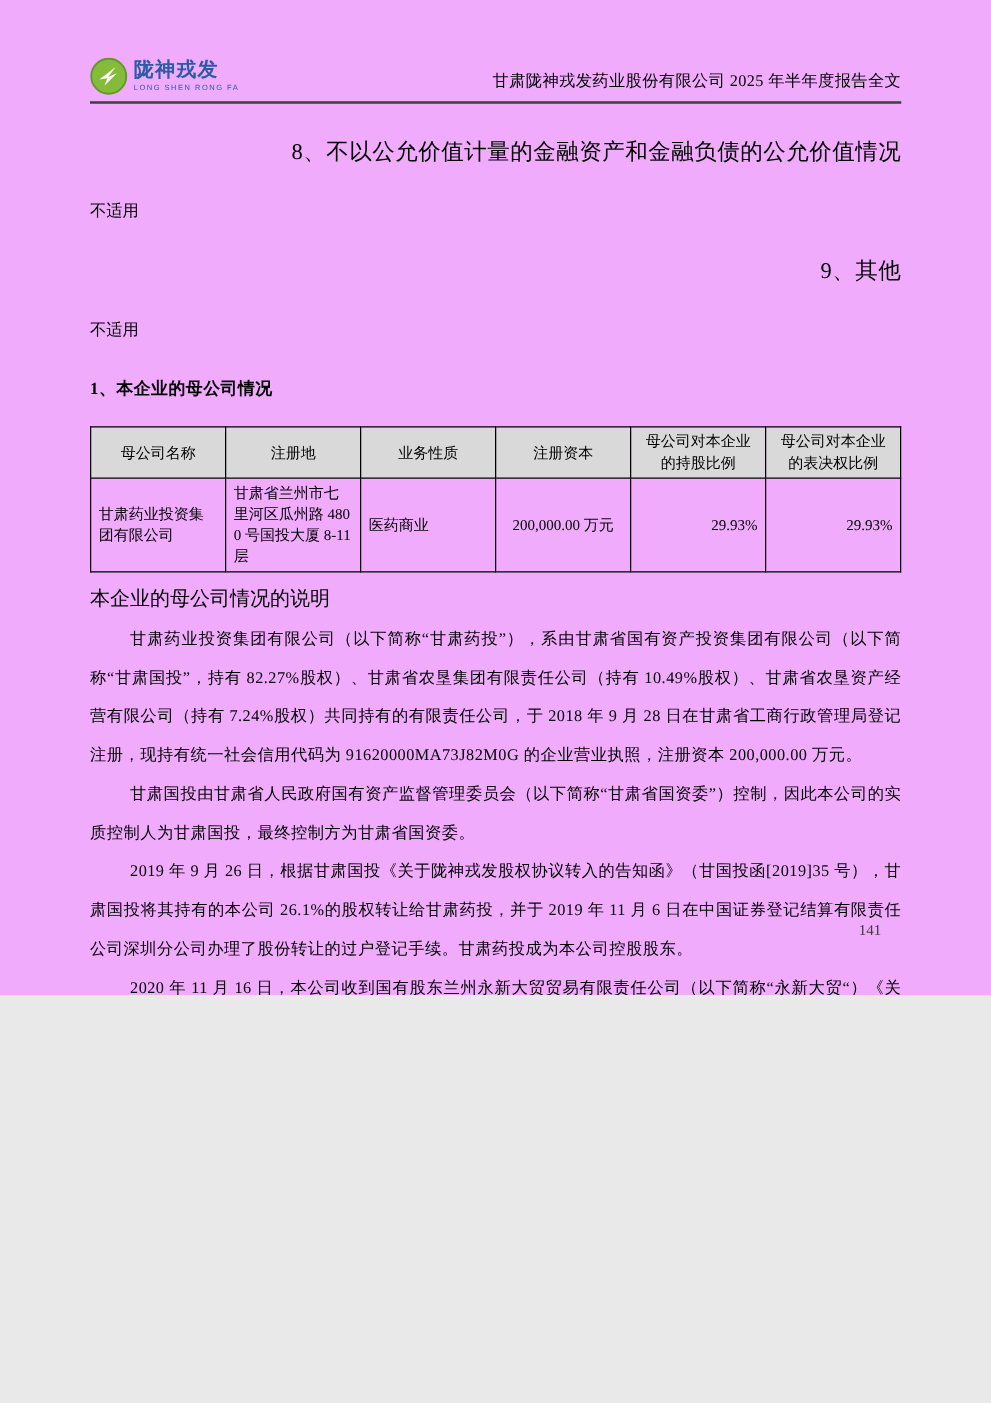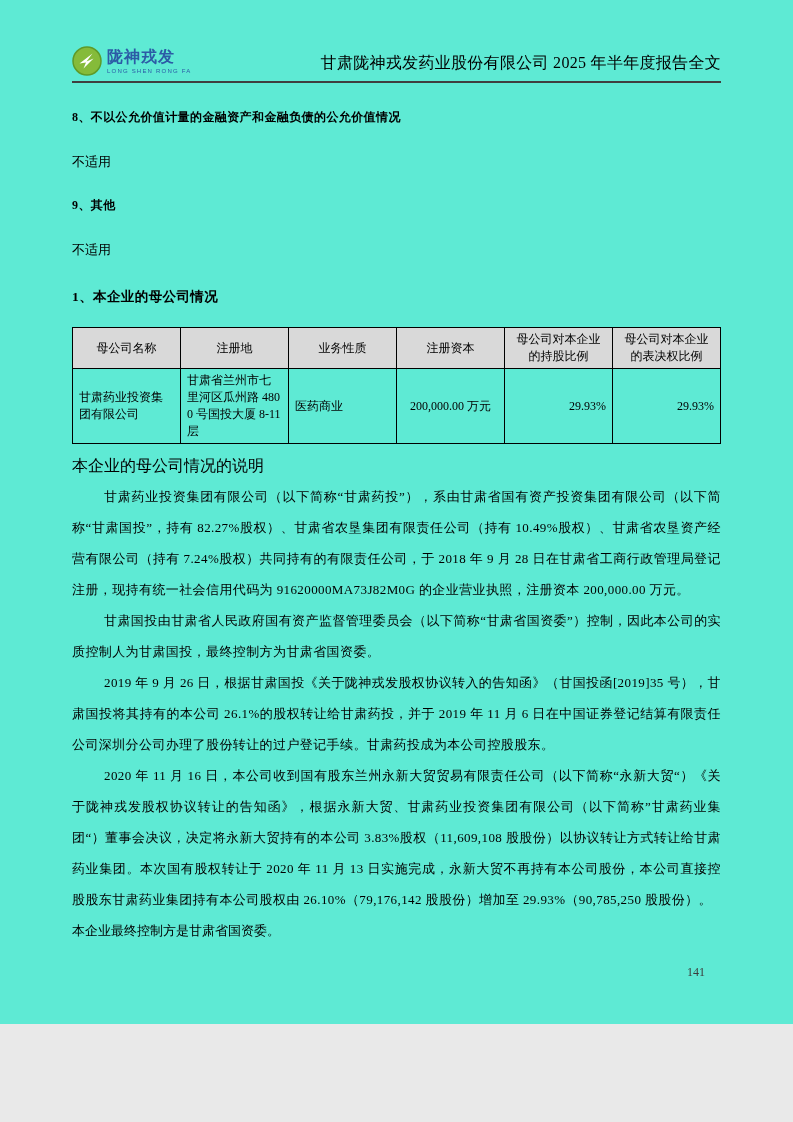--- a/index.html
+++ b/index.html
@@ -1,20 +1,20 @@
 <!DOCTYPE html>
 <html><head>
 <meta charset="utf-8">
 <style>
   html,body{margin:0;padding:0;background:#e9e9e9;}
   .page{
     position:relative;
-    width:793px;height:1024px;
+    width:793px;height:796px;
     margin:0 auto;
-    background:#5eead4;
+    background:#f0abfc;
     box-sizing:border-box;
     padding:46px 72px 0 72px;
     font-family:"Liberation Serif","DejaVu Serif",serif;
     color:#000;
     overflow:hidden;
   }
   
   .doc-header{
     display:flex;justify-content:space-between;align-items:flex-end;
     border-bottom:2px solid #3f3f3f;
@@ -24,23 +24,23 @@
   .logo-mark{width:30px;height:30px;flex:0 0 auto;}
   .logo-texts{display:flex;flex-direction:column;line-height:1;}
   .logo-cn{
     font-family:"Liberation Sans","DejaVu Sans",sans-serif;
     font-weight:bold;font-size:16px;letter-spacing:1px;color:#2c5ba6;
   }
   .logo-en{
     font-family:"Liberation Sans","DejaVu Sans",sans-serif;
     font-size:6px;letter-spacing:1.2px;color:#2c5ba6;margin-top:3px;
   }
-  .header-title{font-size:16px;letter-spacing:0.3px;padding-bottom:2px;margin-left:12px;}
+  .header-title{font-size:13px;letter-spacing:0.3px;padding-bottom:2px;margin-left:12px;}
   
-  .h-l3{font-size:12px;font-weight:bold;margin:26px 0 0 0;letter-spacing:0.4px;}
+  .h-l3{font-size:18px;font-weight:normal;margin:26px 0 0 0;letter-spacing:0.4px;text-align:right;}
   .na-text{font-size:13px;margin:27px 0 0 0;}
   .h-l1{font-size:16.5px;font-weight:bold;margin:30px 0 0 0;letter-spacing:0.6px;}
   .h-l2{font-size:13.5px;font-weight:bold;margin:29px 0 11px 0;letter-spacing:0.4px;}
   
   table.parent-table{
     width:100%;margin-top:21px;border-collapse:collapse;table-layout:fixed;
     font-size:12px;
   }
   table.parent-table th,
   table.parent-table td{

